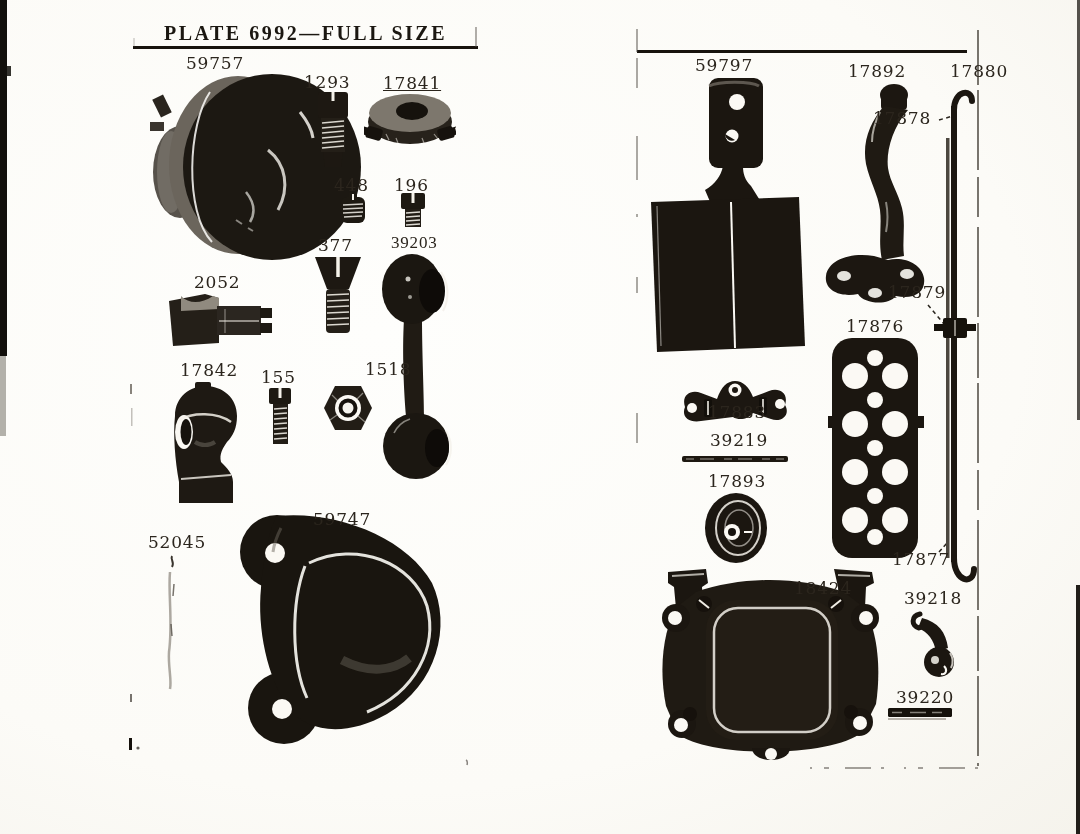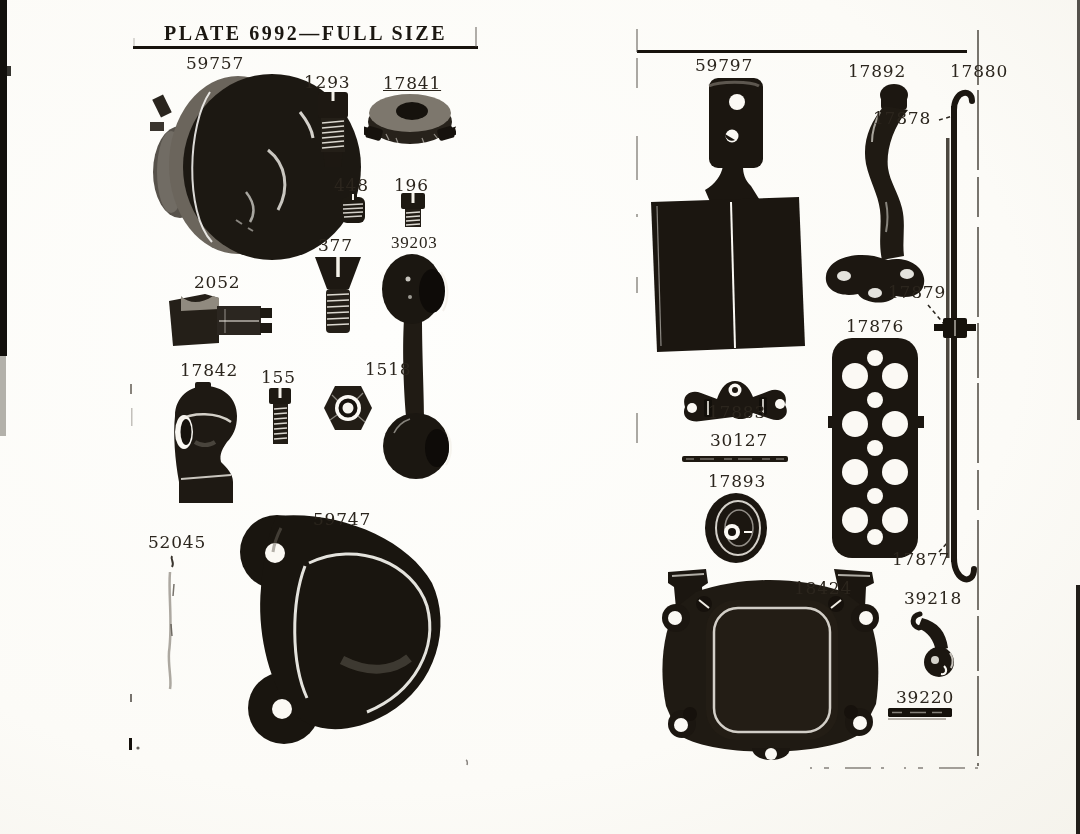--- a/index.html
+++ b/index.html
@@ -309,21 +309,21 @@
       <circle cx="58" cy="13" r="6.5" fill="#fbf9f4"></circle>
         <circle cx="58" cy="13" r="3" fill="#1c1711"></circle>
       <circle cx="15" cy="31" r="5" fill="#fbf9f4"></circle>
       <circle cx="103" cy="27" r="5" fill="#fbf9f4"></circle>
       <rect x="27" y="22" width="8" height="18" rx="2" fill="#120f0a"></rect>
       <line x1="31" y1="24" x2="31" y2="38" stroke="#f0ede5" stroke-width="1.6"></line>
       <rect x="82" y="20" width="8" height="18" rx="2" fill="#120f0a"></rect>
       <line x1="86" y1="22" x2="86" y2="36" stroke="#f0ede5" stroke-width="1.6"></line>
     </svg>
 
-    <div class="part-label lbl" style="left:710px;top:430px;width:60px;">30127</div>
+    <div class="part-label lbl" style="left:710px;top:430px;width:60px;">39219</div>
     <svg class="part-svg" style="left:680px;top:452px;" width="110" height="14" viewBox="0 0 110 14">
       <rect x="2" y="4" width="106" height="6" rx="2" fill="#1d1811"></rect>
       <line x1="6" y1="7" x2="104" y2="7" stroke="#f2efe7" stroke-width="1.2" stroke-dasharray="8 6 14 10" opacity="0.6"></line>
     </svg>
 
     <div class="part-label lbl" style="left:708px;top:471px;width:60px;">17893</div>
     <svg class="part-svg" style="left:702px;top:490px;" width="68" height="76" viewBox="0 0 68 76">
       <ellipse cx="34" cy="38" rx="31" ry="35" fill="#1b1610"></ellipse>
       <ellipse cx="36" cy="38" rx="22" ry="27" fill="none" stroke="#f4f1ea" stroke-width="2" opacity="0.85"></ellipse>
       <ellipse cx="37" cy="38" rx="14" ry="18" fill="none" stroke="#f4f1ea" stroke-width="1.5" opacity="0.55"></ellipse>

